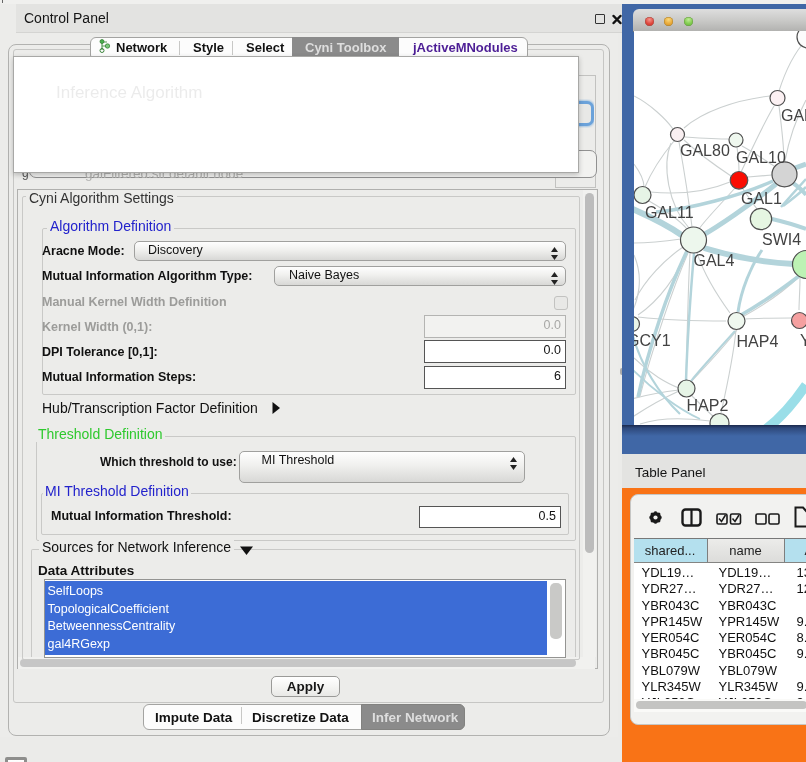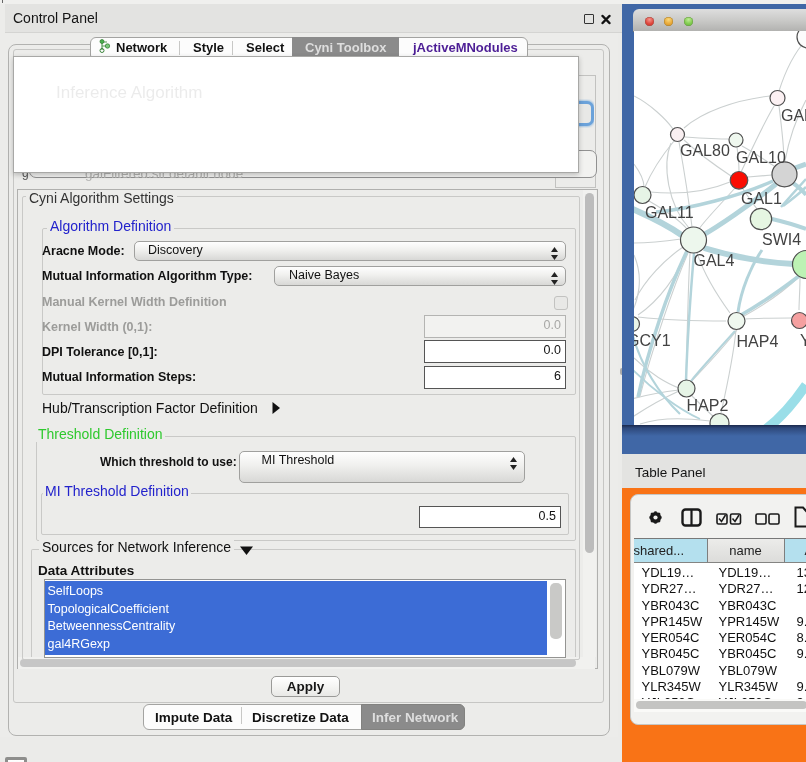--- a/index.html
+++ b/index.html
@@ -13,21 +13,21 @@
 .arr{position:absolute;right:6px;top:4px;width:9px;height:15px}
 </style>
 </head>
 <body>
 
 <div class="abs" style="left:0;top:0;width:806px;height:4px;background:#f0f0ee"></div>
 <div class="abs" style="left:2px;top:0;width:1px;height:3px;background:#666"></div>
 
 <div class="abs" style="left:0;top:4px;width:618px;height:733px;background:#ececea">
 
-  <div class="abs" style="left:5px;top:0;width:618px;height:28px;background:#e3e3e1;border-bottom:1px solid #d4d4d2">
+  <div class="abs" style="left:16px;top:0;width:618px;height:28px;background:#e3e3e1;border-bottom:1px solid #d4d4d2">
     <div class="abs" style="left:8px;top:6px;font-size:14px;color:#151515">Control Panel</div>
     <div class="abs" style="left:579px;top:10px;width:8px;height:8px;border:1.5px solid #333;border-radius:1px"></div>
     <svg class="abs" style="left:596px;top:10px" width="10" height="11" viewBox="0 0 10 11">
         <path d="M1.6 2 L8.4 9 M8.4 2 L1.6 9" stroke="#111" stroke-width="2.5" stroke-linecap="round"></path>
       </svg>
   </div>
 
   <div class="abs" style="left:8px;top:40px;width:600px;height:690px;border:1px solid #b2b2b0;border-radius:8px;background:#ececea"></div>
   <div class="abs" style="left:12.5px;top:45px;width:589px;height:652px;border:1px solid #c6c6c4;border-radius:3px"></div>
 
@@ -88,20 +88,21 @@
   <div class="abs b" style="left:100px;top:450.5px;font-size:12px;color:#111">Which threshold to use:</div>
   <div class="abs combo" style="left:238.5px;top:447px;width:286px;height:32px">
     <span style="margin-left:22px">MI Threshold</span><svg class="arr" width="9" height="15" viewBox="0 0 9 15">
         <path d="M4.5 1 L8 6 L1 6 Z" fill="#222"></path>
         <path d="M4.5 14 L8 9 L1 9 Z" fill="#222"></path>
       </svg>
   </div>
 
   <div class="abs" style="left:41px;top:489px;width:526px;height:40px;border:1px solid #c9c9c7;border-radius:2px"></div>
   <div class="abs" style="left:43px;top:479px;background:#ececea;padding:0 2px;font-size:14px;color:#2222cc">MI Threshold Definition</div>
+  <div class="abs b" style="left:51px;top:505px;font-size:12.5px;color:#111">Mutual Information Threshold:</div>
   <div class="abs field" style="left:419px;top:502px;width:136px;height:20px">0.5</div>
 
   <div class="abs" style="left:31px;top:544.5px;width:543px;height:107px;border:1px solid #c9c9c7;border-bottom:none;border-radius:2px 2px 0 0"></div>
   <div class="abs" style="left:39px;top:534.5px;background:#ececea;padding:0 3px;font-size:14px;color:#111">Sources for Network Inference</div>
   <svg class="abs" style="left:239px;top:541px" width="15" height="11" viewBox="0 0 15 11">
       <path d="M1 1.5 L14 1.5 L7.5 10 Z" fill="#111"></path>
     </svg>
   <div class="abs b" style="left:38px;top:559px;font-size:13.5px;color:#111">Data Attributes</div>
 
   <div class="abs" style="left:43.5px;top:574.5px;width:522px;height:79px;border:1px solid #949492;background:#fff;box-sizing:border-box"></div>
@@ -279,21 +280,21 @@
     <rect x="1" y="1" width="10" height="10" rx="1.5" fill="none" stroke="#1a1a1a" stroke-width="1.6"></rect>
     <rect x="14" y="1" width="10" height="10" rx="1.5" fill="none" stroke="#1a1a1a" stroke-width="1.6"></rect>
   </svg>
   <svg class="abs" style="left:172px;top:52px" width="14" height="22" viewBox="0 0 14 22">
     <path d="M1.5 1.5 L9 1.5 L13 6 L13 20.5 L1.5 20.5 Z" fill="none" stroke="#1a1a1a" stroke-width="2"></path>
   </svg>
 
   <div class="abs" style="left:11.5px;top:84px;width:172.5px;height:174px;background:#fff;overflow:hidden">
 
     <div class="abs" style="left:0;top:0;width:173px;height:1px;background:#787878"></div>
-    <div class="abs" style="left:0;top:1px;width:74px;height:24px;background:#b4e0ee;border-right:1px solid #7e7e7e;border-bottom:1px solid #848482;box-sizing:border-box;text-align:left;font-size:13px;color:#222;line-height:23px">shared...</div>
+    <div class="abs" style="left:0;top:1px;width:74px;height:24px;background:#b4e0ee;border-right:1px solid #7e7e7e;border-bottom:1px solid #848482;box-sizing:border-box;text-align:center;font-size:13px;color:#222;line-height:23px">shared...</div>
     <div class="abs" style="left:74px;top:1px;width:77px;height:24px;background:linear-gradient(#ececea,#dcdcda);border-right:1px solid #7e7e7e;border-bottom:1px solid #848482;box-sizing:border-box;text-align:center;font-size:13px;color:#222;line-height:23px">name</div>
     <div class="abs" style="left:151px;top:1px;width:22px;height:24px;background:#b4e0ee;border-bottom:1px solid #848482;box-sizing:border-box;font-size:13px;color:#222;line-height:23px;padding-left:20px;overflow:hidden">A</div>
 
     <div class="abs" style="left:8px;top:27px;font-size:13px;color:#111;line-height:16.3px">YDL19…<br>YDR27…<br>YBR043C<br>YPR145W<br>YER054C<br>YBR045C<br>YBL079W<br>YLR345W<br>YJL052C</div>
     <div class="abs" style="left:85px;top:27px;font-size:13px;color:#111;line-height:16.3px">YDL19…<br>YDR27…<br>YBR043C<br>YPR145W<br>YER054C<br>YBR045C<br>YBL079W<br>YLR345W<br>YJL052C</div>
     <div class="abs" style="left:163px;top:27px;font-size:13px;color:#111;line-height:16.3px">13<br>12<br><br>9.<br>8.<br>9.<br><br>9.<br>9.</div>
 
     <div class="abs" style="left:0px;top:161px;width:173px;height:13px;background:#fafaf8"></div>
     <div class="abs" style="left:2px;top:162.5px;width:171px;height:8.5px;background:#c4c4c2;border-radius:4px"></div>
   </div>

